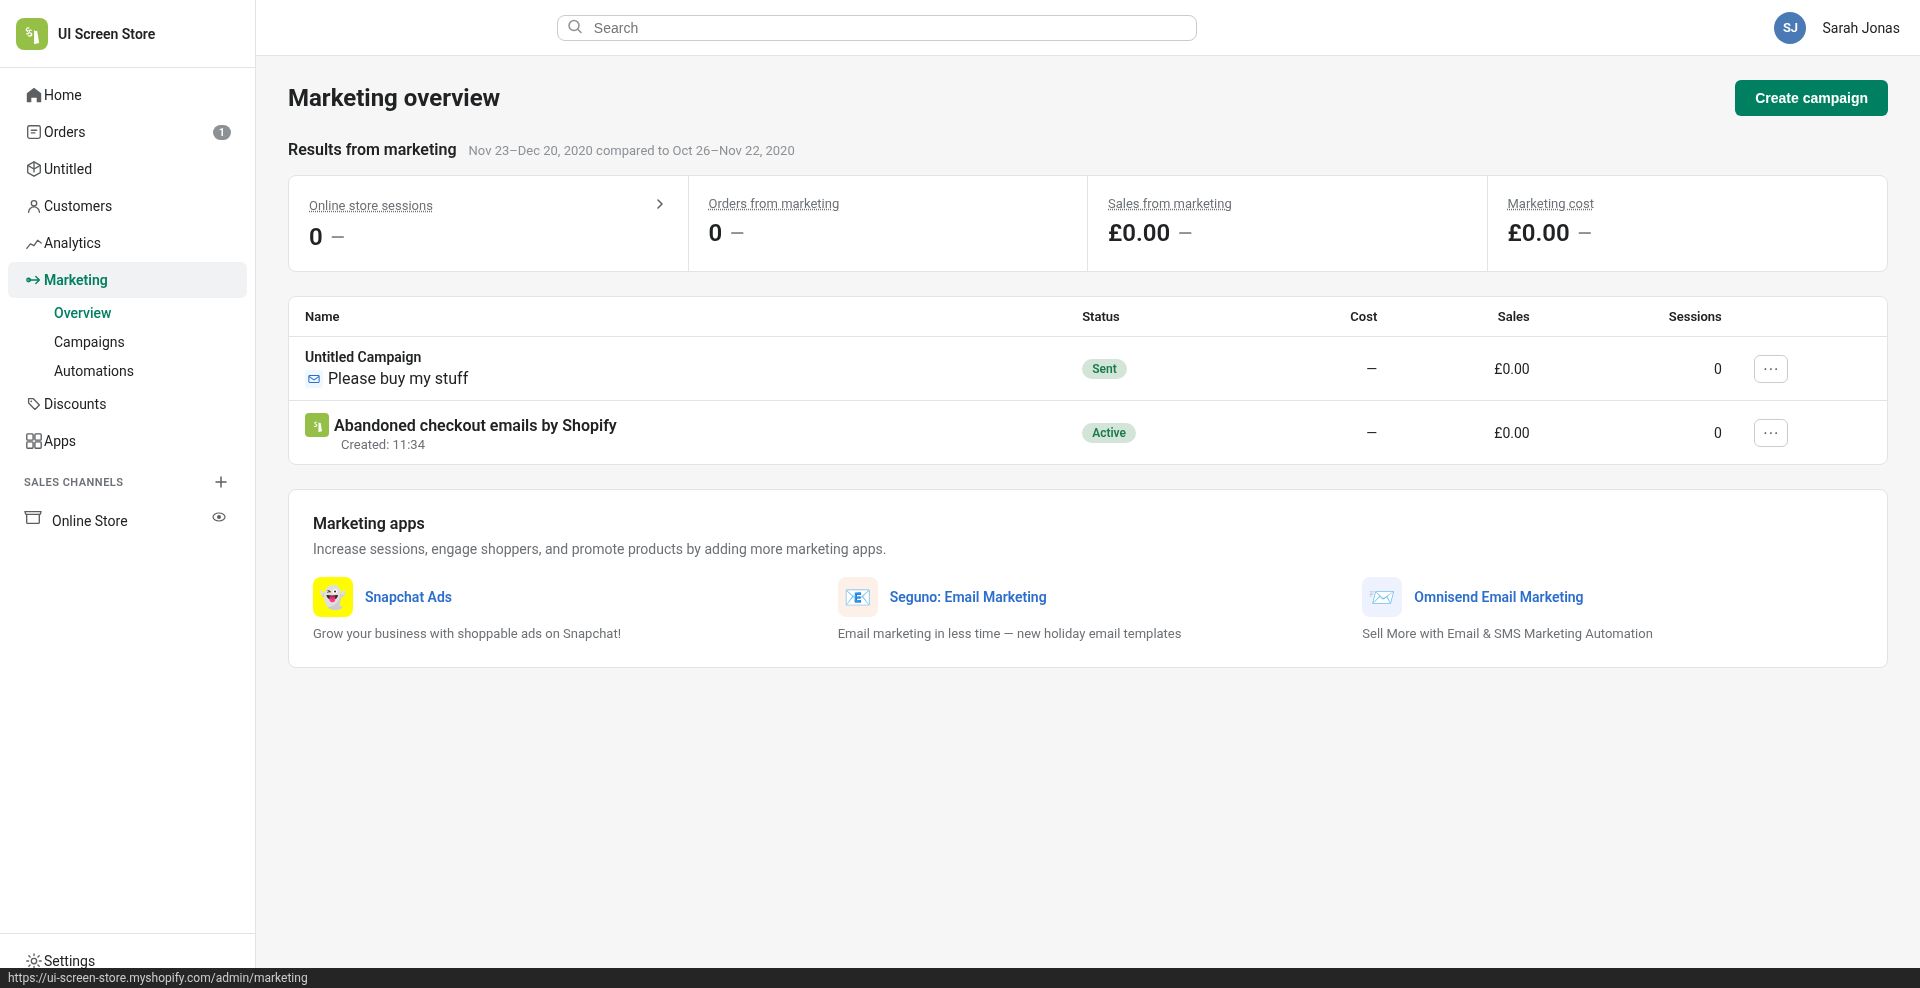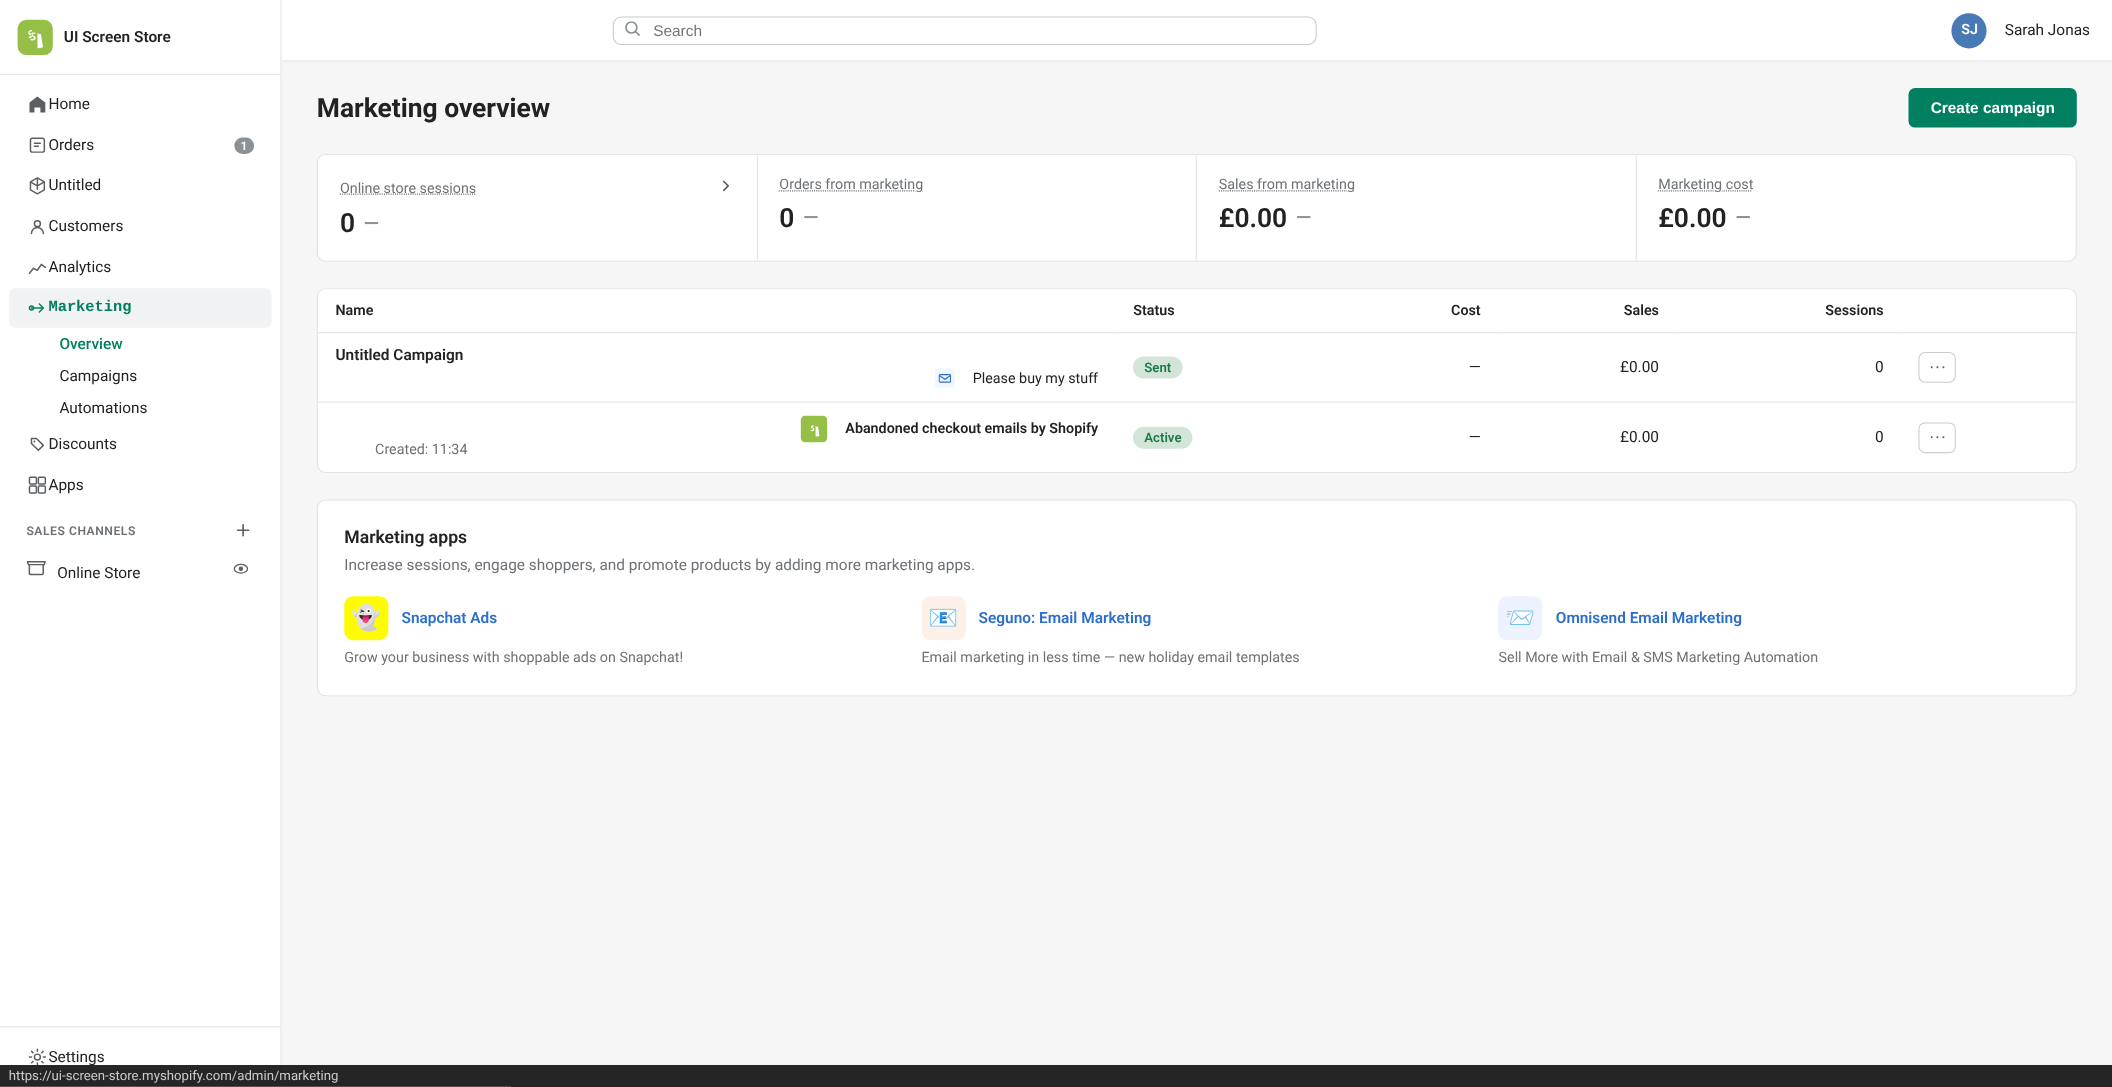--- a/index.html
+++ b/index.html
@@ -6,21 +6,21 @@
     body { font-family: -apple-system, BlinkMacSystemFont, 'Segoe UI', Roboto, sans-serif; background: #f6f6f7; display: flex; height: 988px; overflow: hidden; font-size: 14px; color: #202223; }
 
     
     .sidebar { width: 256px; background: #fff; border-right: 1px solid #e1e3e5; display: flex; flex-direction: column; height: 100%; flex-shrink: 0; }
     .sidebar-header { padding: 12px 16px; display: flex; align-items: center; gap: 10px; border-bottom: 1px solid #e1e3e5; height: 68px; }
     .sidebar-logo { width: 32px; height: 32px; background: #96bf48; border-radius: 8px; display: flex; align-items: center; justify-content: center; }
     .sidebar-logo svg { width: 20px; height: 20px; fill: white; }
     .sidebar-store-name { font-size: 14px; font-weight: 600; color: #202223; }
     .sidebar-nav { flex: 1; overflow-y: auto; padding: 8px 0; }
     .nav-item { display: flex; align-items: center; padding: 8px 16px; cursor: pointer; border-radius: 6px; margin: 1px 8px; color: #202223; text-decoration: none; font-size: 14px; }
-    .nav-item.active { background: #f1f2f3; font-family: Liberation Mono, monospace; }
+    .nav-item.active { background: #f1f2f3; }
     .nav-item .nav-icon { width: 20px; height: 20px; display: flex; align-items: center; justify-content: center; flex-shrink: 0; color: #5c5f62; }
     .nav-item .nav-label { flex: 1; }
     .nav-item .nav-badge { background: #8c9196; color: white; border-radius: 10px; font-size: 11px; padding: 1px 6px; font-weight: 600; }
     .nav-sub-item { display: flex; align-items: center; gap: 10px; padding: 6px 16px 6px 46px; cursor: pointer; border-radius: 6px; margin: 1px 8px; color: #202223; font-size: 14px; }
     .nav-sub-item.active { color: #008060; font-weight: 500; }
     .nav-section-header { display: flex; align-items: center; justify-content: space-between; padding: 12px 16px 4px; font-size: 11px; font-weight: 600; color: #6d7175; letter-spacing: 0.5px; text-transform: uppercase; margin: 0 8px; }
     .nav-section-header .add-btn { width: 20px; height: 20px; display: flex; align-items: center; justify-content: center; border-radius: 4px; cursor: pointer; color: #5c5f62; }
     .online-store-item { display: flex; align-items: flex-end; gap: 10px; padding: 8px 16px; cursor: pointer; border-radius: 6px; margin: 1px 8px; color: #202223; font-size: 14px; }
     .online-store-item .actions { display: flex; align-items: center; gap: 4px; margin-left: auto; }
     .online-store-item .actions span { width: 24px; height: 24px; display: flex; align-items: center; justify-content: center; border-radius: 4px; color: #5c5f62; cursor: pointer; }
@@ -58,21 +58,21 @@
 
     
     .section-card { background: white; border: 1px solid #e1e3e5; border-radius: 8px; margin-bottom: 24px; overflow: hidden; }
     .section-card-header { padding: 20px 20px 16px; font-size: 16px; font-weight: 600; border-bottom: 1px solid #e1e3e5; }
     .table { width: 100%; border-collapse: collapse; }
     .table th { padding: 12px 16px; text-align: left; font-size: 13px; font-weight: 600; color: #202223; border-bottom: 1px solid #e1e3e5; background: white; }
     .table th.right { text-align: right; }
     .table td { padding: 12px 16px; border-bottom: 1px solid #e1e3e5; font-size: 14px; vertical-align: middle; }
     .table tr:last-child td { border-bottom: none; }
     .campaign-name { font-weight: 600; color: #202223; margin-bottom: 4px; }
-    .campaign-sub { display: flex; align-items: center; gap: 16px; color: #202223; font-size: 13px; justify-content: flex-end; }
+    .campaign-sub { display: flex; align-items: center; gap: 5px; color: #202223; font-size: 16px; }
     .email-icon { width: 18px; height: 18px; background: #f0f8ff; border-radius: 3px; display: inline-flex; align-items: center; justify-content: center; flex-shrink: 0; }
     .badge { padding: 3px 10px; border-radius: 12px; font-size: 12px; font-weight: 600; display: inline-block; }
     .badge-sent { background: #d3e5d8; color: #1a7a4a; }
     .badge-active { background: #d3e5d8; color: #1a7a4a; }
     .table td.right { text-align: right; }
     .more-btn { background: none; border: 1px solid #c9cccf; border-radius: 6px; padding: 4px 8px; cursor: pointer; color: #5c5f62; font-size: 16px; }
     .shopify-icon-wrap { width: 24px; height: 24px; border-radius: 4px; background: #96bf48; display: inline-flex; align-items: center; justify-content: center; flex-shrink: 0; }
     .automation-sub { display: flex; align-items: center; gap: 8px; color: #6d7175; font-size: 13px; }
 
     
@@ -246,20 +246,24 @@
     <div class="user-avatar" style="background: rgb(74, 122, 181);">SJ</div>
     <span class="user-name">Sarah Jonas</span>
   </div>
 
   <div class="page-content">
     <div class="page-header">
       <h1 class="page-title">Marketing overview</h1>
       <button class="create-btn">Create campaign</button>
     </div>
 
+    <div class="section-header">
+      <span class="section-title">Results from marketing</span>
+      <span class="section-subtitle">Nov 23–Dec 20, 2020 compared to Oct 26–Nov 22, 2020</span>
+    </div>
 
     <div class="metric-cards">
 
       <div class="metric-card">
         <div class="metric-card-title">
           <span>Online store sessions</span>
           <span class="chevron">
             <svg width="16" height="16" fill="none" viewBox="0 0 16 16">
                 <path d="M6 4l4 4-4 4" stroke="#5c5f62" stroke-width="1.5" stroke-linecap="round" stroke-linejoin="round"></path>
               </svg>

